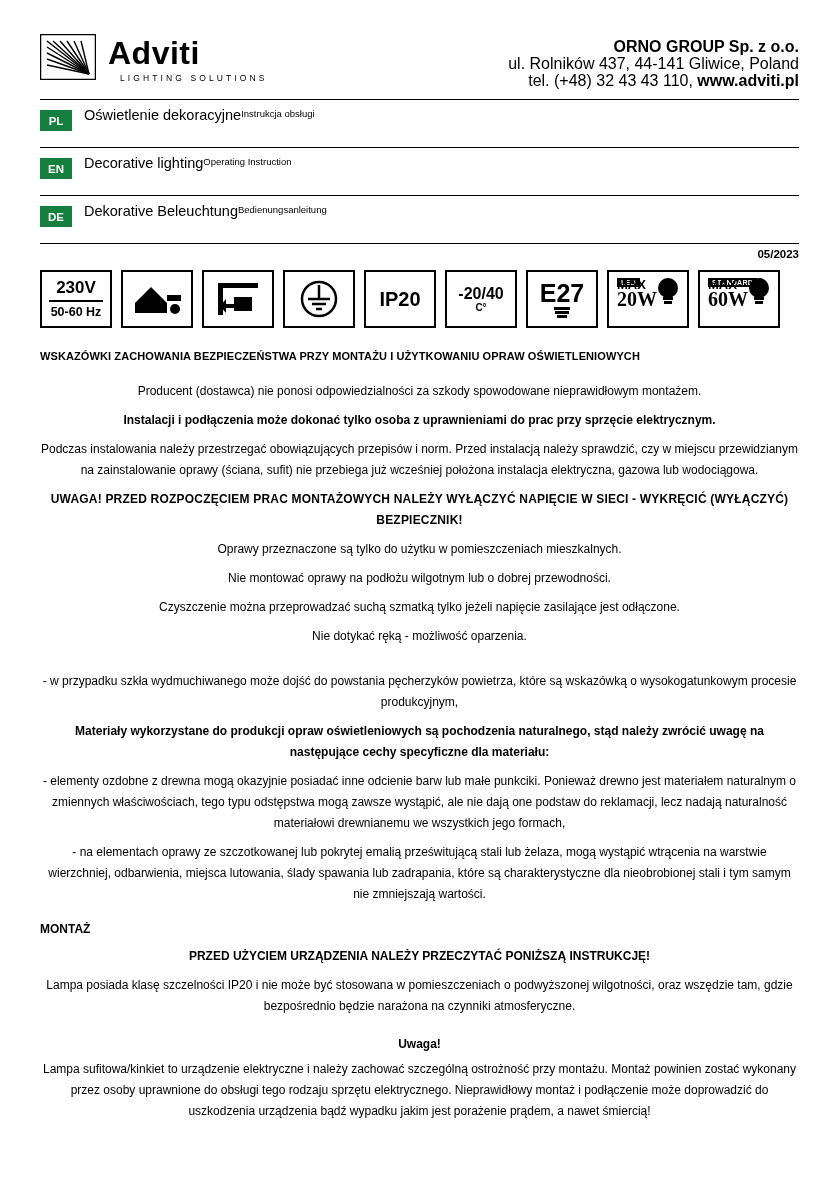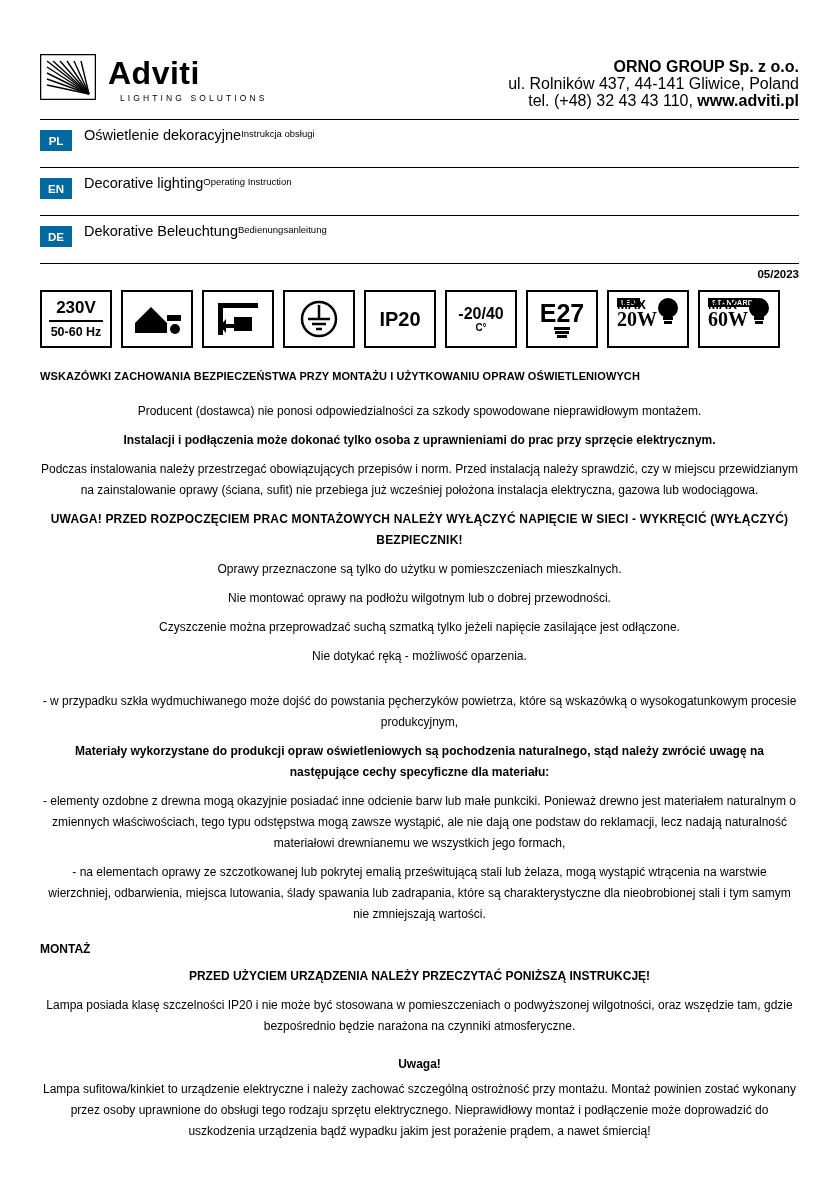--- a/index.html
+++ b/index.html
@@ -24,21 +24,21 @@
   }
   .content {
     margin: 0 40px;
   }
 
   
   .header {
     display: flex;
     align-items: flex-start;
     justify-content: space-between;
-    padding-top: 54px;
+    padding-top: 34px;
   }
   .brand {
     display: flex;
     align-items: flex-start;
     gap: 12px;
   }
   .logo-mark {
     width: 56px;
     height: 46px;
     position: relative;
@@ -80,21 +80,21 @@
   
   .lang-block {
     display: flex;
     align-items: flex-start;
     gap: 12px;
     padding: 7px 0 6px 0;
   }
   .lang-badge {
     width: 32px;
     height: 21px;
-    background: #0369a1;
+    background: #15803d;
     color: #fff;
     font-size: 11.5px;
     font-weight: bold;
     display: flex;
     align-items: center;
     justify-content: center;
     flex: 0 0 auto;
     margin-top: 3px;
   }
   .lang-texts { display: flex; flex-direction: row; }

